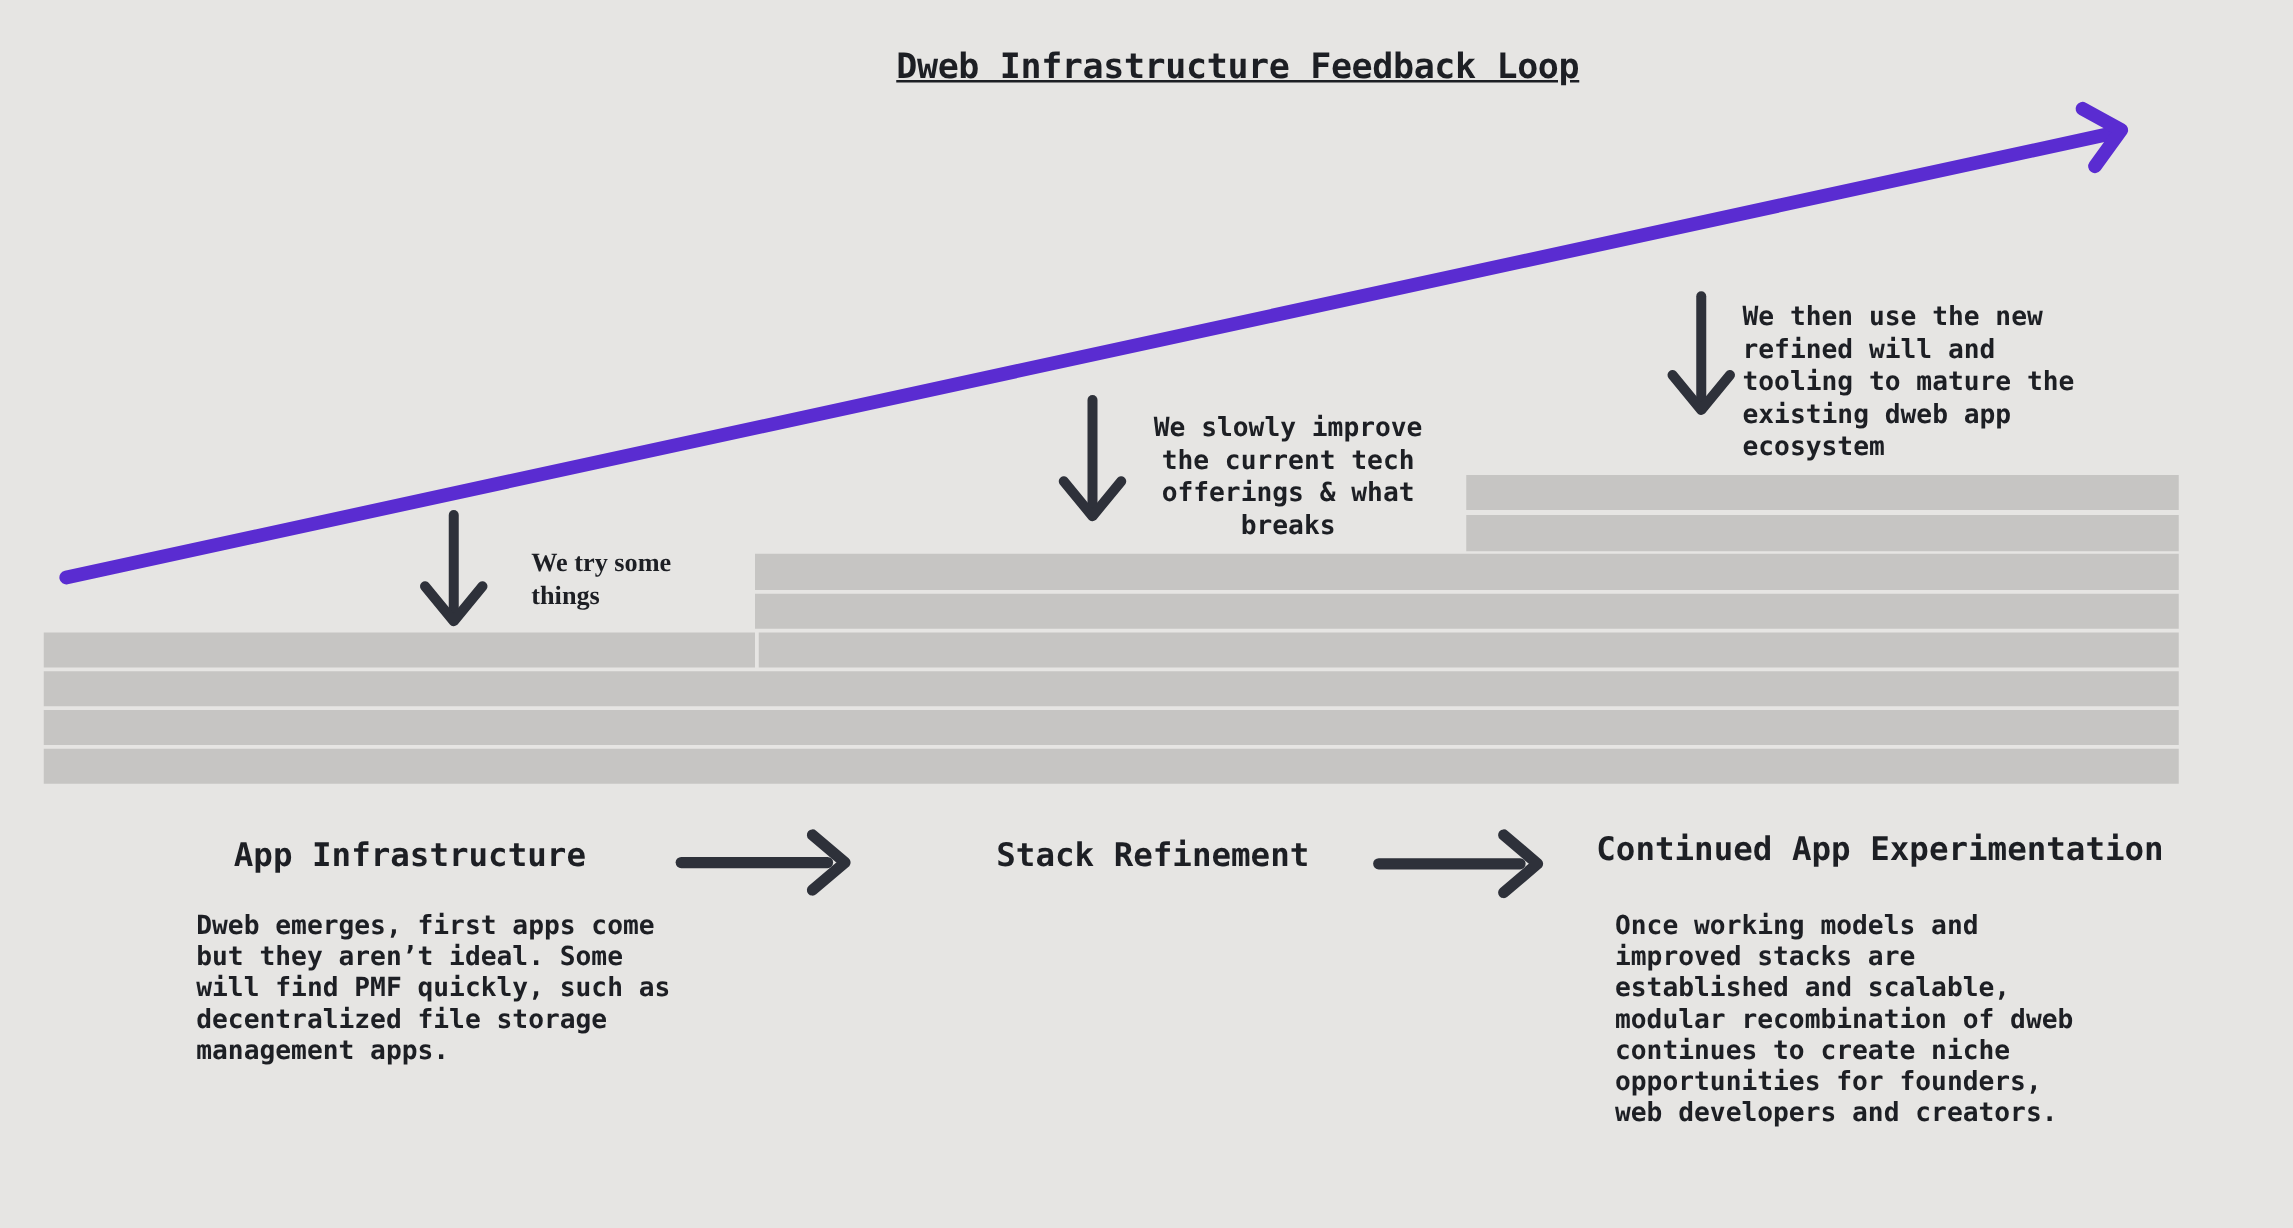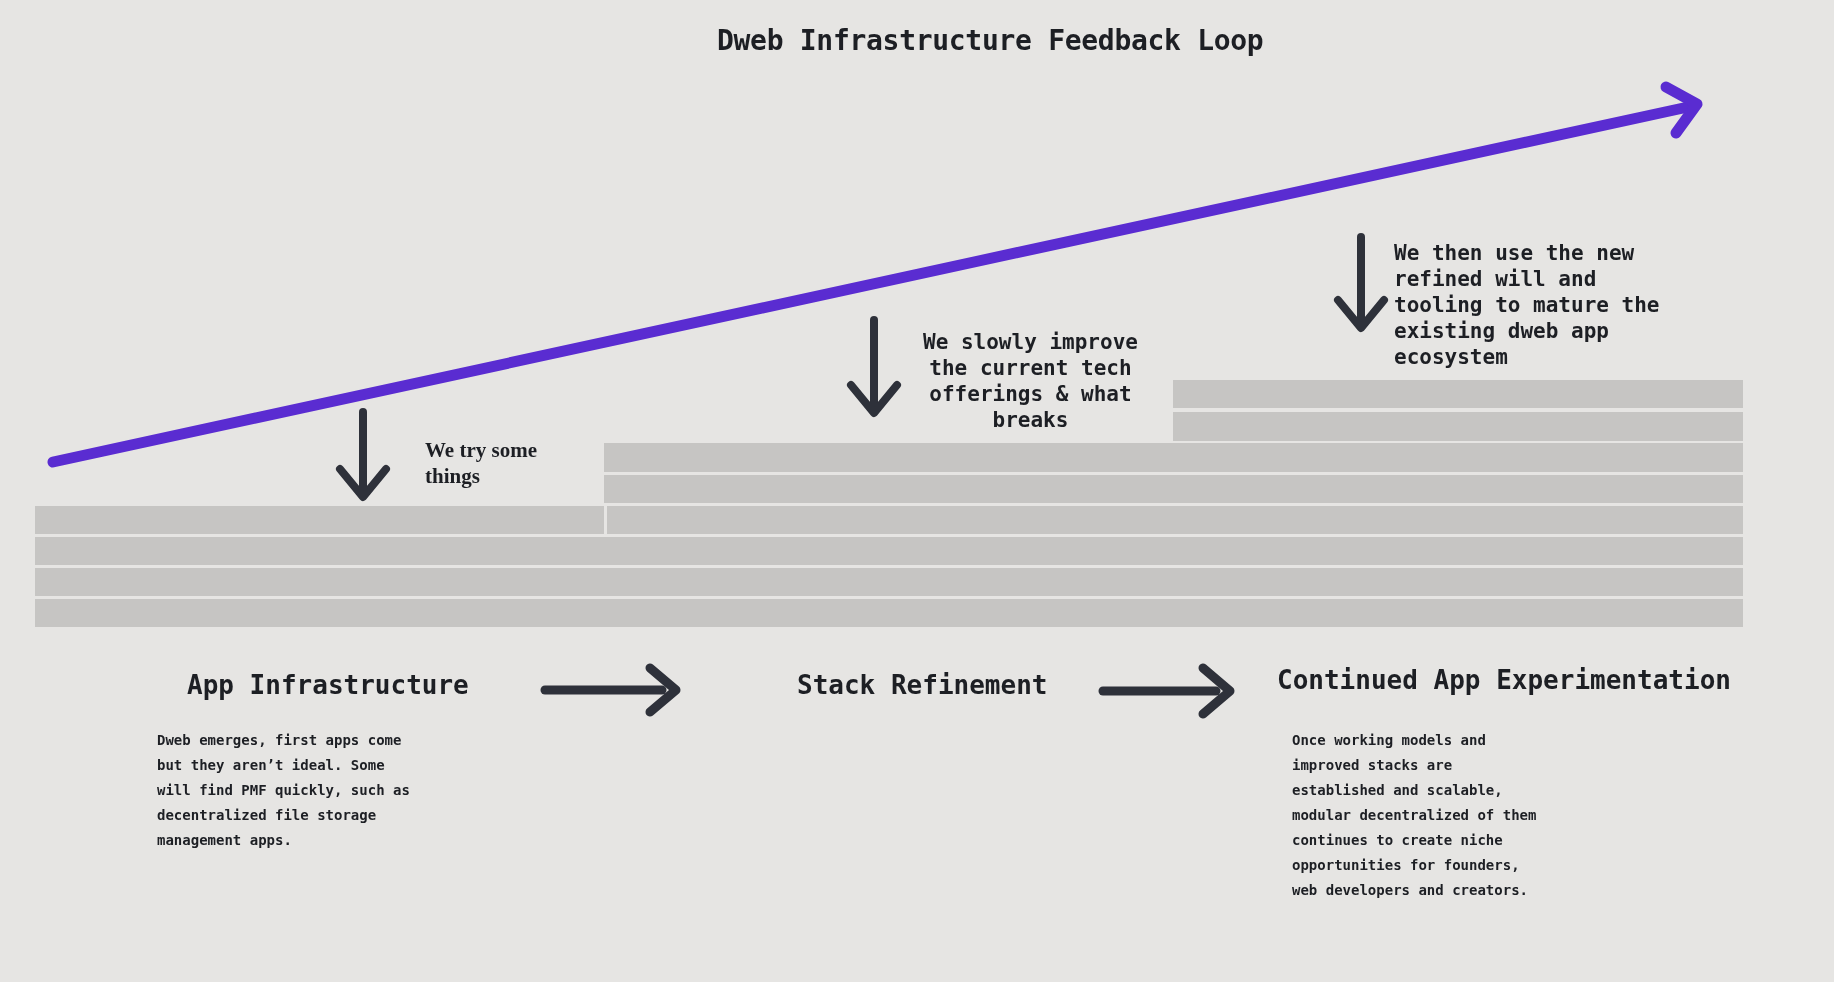--- a/index.html
+++ b/index.html
@@ -33,21 +33,21 @@
   }
   .annotation {
     font-size: 21px;
     line-height: 26px;
   }
   .stage-heading {
     font-size: 26px;
     line-height: 32px;
   }
   .stage-desc {
-    font-size: 14px;
+    font-size: 21px;
     line-height: 25px;
   }
   .bar { fill: var(--bar, #c6c5c3); }
   .purple-stroke {
     stroke: var(--purple, #5a2cd1);
     stroke-width: 11;
     fill: none;
     stroke-linecap: round;
     stroke-linejoin: round;
   }
@@ -100,21 +100,21 @@
     <g>
       <path class="ink-stroke w9" d="M545 690 L662 690"></path>
       <path class="ink-stroke w9" d="M650 668 L676 690 L650 712"></path>
     </g>
     <g>
       <path class="ink-stroke w9" d="M1103 691 L1216 691"></path>
       <path class="ink-stroke w9" d="M1203 668 L1230 691 L1203 714"></path>
     </g>
   </svg>
 
-  <div class="txt title" style="left:717px; top:24px;">Dweb Infrastructure Feedback Loop</div>
+  <div class="txt title" style="left:717px; top:36px;text-decoration:underline;">Dweb Infrastructure Feedback Loop</div>
 
   <div class="txt annotation" style="left:425px; top:437px;font-family:Liberation Serif, serif;">We try some
 things</div>
 
   <div class="txt annotation" style="left:923px; top:329px;text-align:center;">We slowly improve
 the current tech
 offerings &amp; what
 breaks</div>
 
   <div class="txt annotation" style="left:1394px; top:240px;">We then use the new
@@ -129,18 +129,18 @@
 will find PMF quickly, such as
 decentralized file storage
 management apps.</div>
 
   <div class="txt stage-heading" style="left:797px; top:669px;">Stack Refinement</div>
 
   <div class="txt stage-heading" style="left:1233px; top:664px;margin-left:44px;">Continued App Experimentation</div>
   <div class="txt stage-desc" style="left:1292px; top:728px;">Once working models and
 improved stacks are
 established and scalable,
-modular decentralized of them
+modular recombination of dweb
 continues to create niche
 opportunities for founders,
 web developers and creators.</div>
 
 </div>
 
 </body></html>

